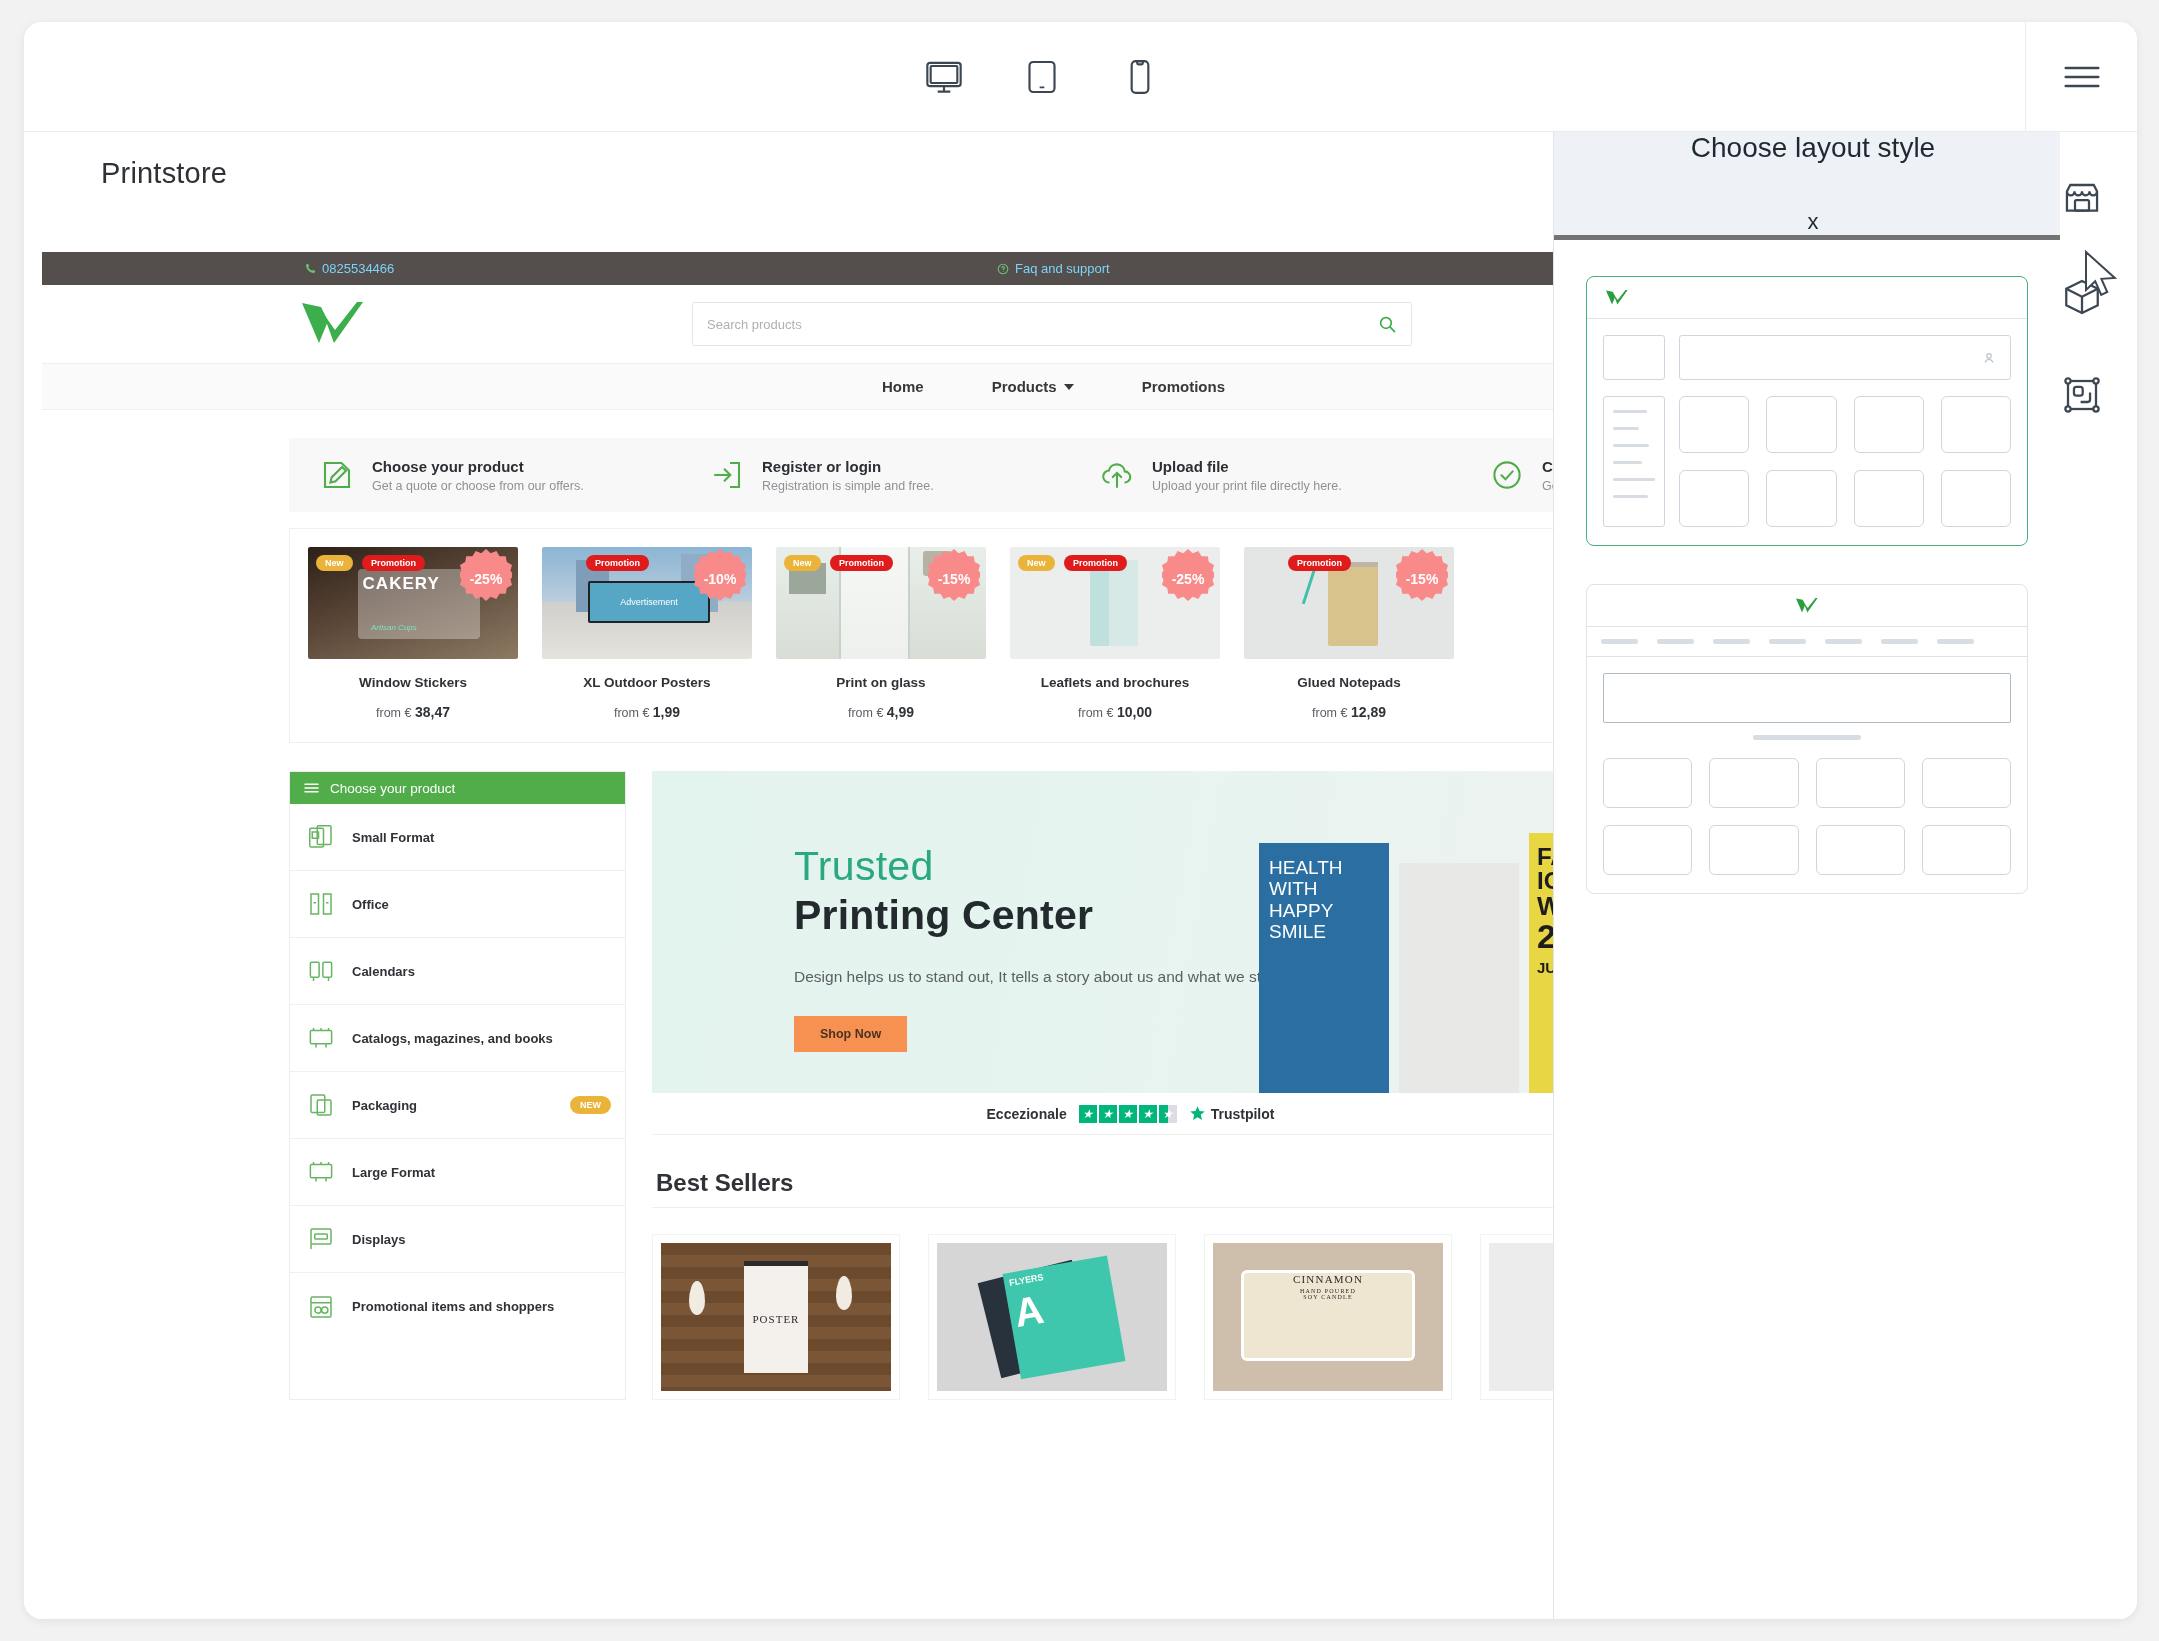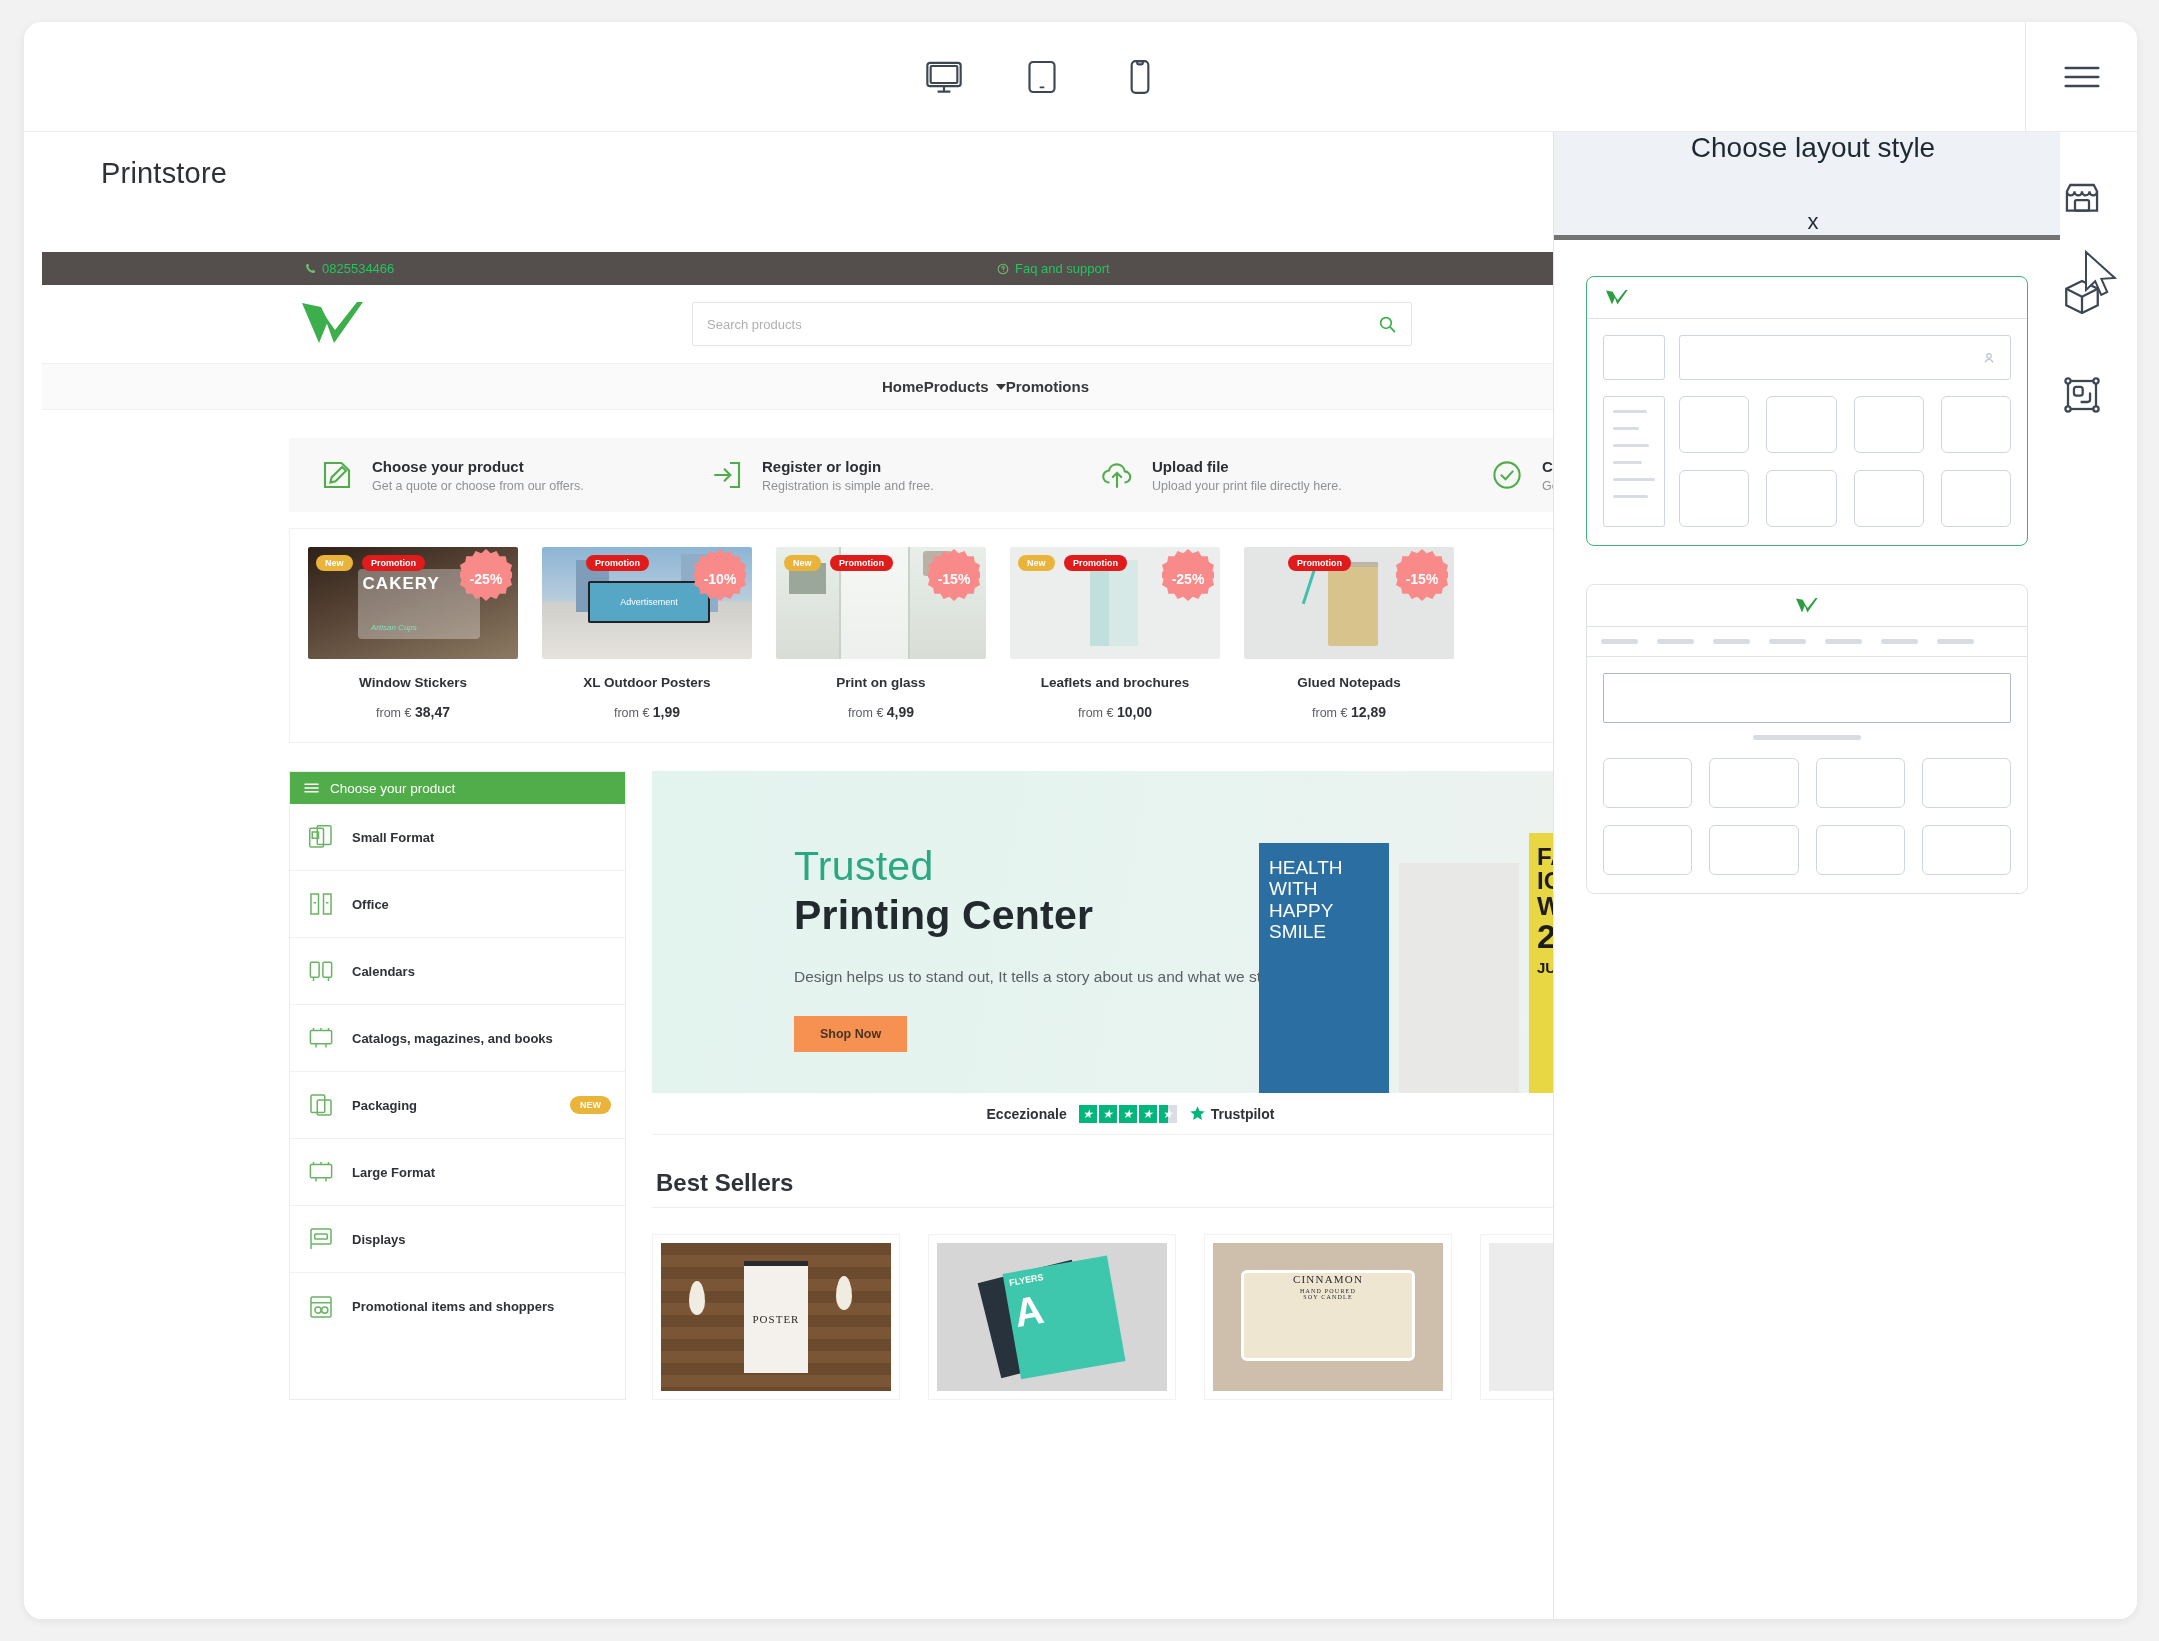--- a/index.html
+++ b/index.html
@@ -49,21 +49,21 @@
     background: #fff; overflow: hidden;
   }
   .canvas-title {
     position: absolute; left: 77px; top: 25px;
     font-size: 29px; color: #2e3237; letter-spacing: .2px;
   }
   .site { position: absolute; left: 18px; top: 120px; right: 0; }
 
   
   .topbar {
-    background: #544f4c; height: 33px; color: #22c55e;
+    background: #544f4c; height: 33px; color: #7dd3fc;
     display: flex; align-items: center; font-size: 13px;
   }
   .topbar .tb-phone { position: absolute; left: 262px; display: flex; align-items: center; gap: 6px; }
   .topbar .tb-faq { position: absolute; left: 955px; display: flex; align-items: center; gap: 6px; }
   .topbar svg { display:block; }
 
   
   .site-head { background: #fff; height: 78px; position: relative; }
   .brand-logo { position: absolute; left: 258px; top: 14px; }
   .searchbox {
@@ -73,21 +73,21 @@
   }
   .searchbox input {
     flex: 1; border: 0; outline: 0; font-size: 13px; color: #8d8d8d;
     font-family: "Liberation Sans", sans-serif; background: transparent;
   }
   .searchbox input::placeholder { color: #b0b0b0; }
 
   
   .site-nav {
     background: #fafafa; height: 47px; border-top: 1px solid #efefef; border-bottom: 1px solid #efefef;
-    display: flex; align-items: center; padding-left: 840px;
+    display: flex; align-items: center; gap: 68px; padding-left: 840px;
     font-size: 15px; font-weight: bold; color: #37383a;
   }
   .site-nav span { cursor: pointer; display:flex; align-items:center; gap:7px; }
   .caret { width: 0; height: 0; border-left: 5px solid transparent; border-right: 5px solid transparent; border-top: 6px solid #37383a; }
 
   
   .features {
     margin: 28px 0 0 247px; width: 1320px; height: 74px; background: #f8f8f8;
     display: flex; align-items: center; overflow: hidden;
   }

